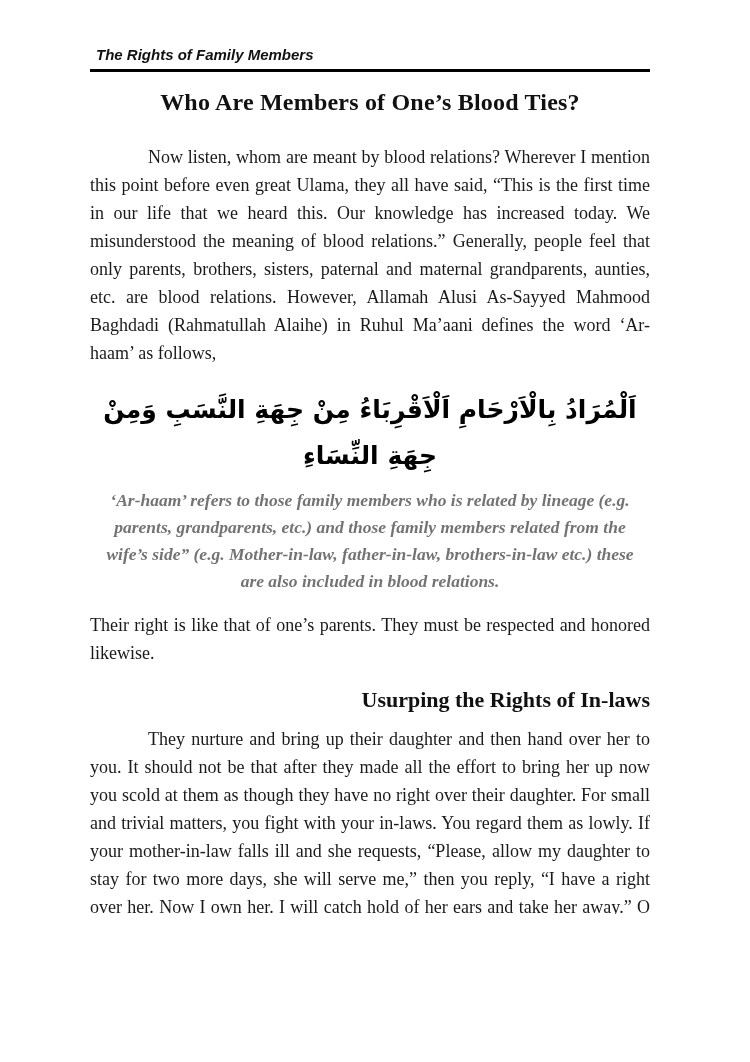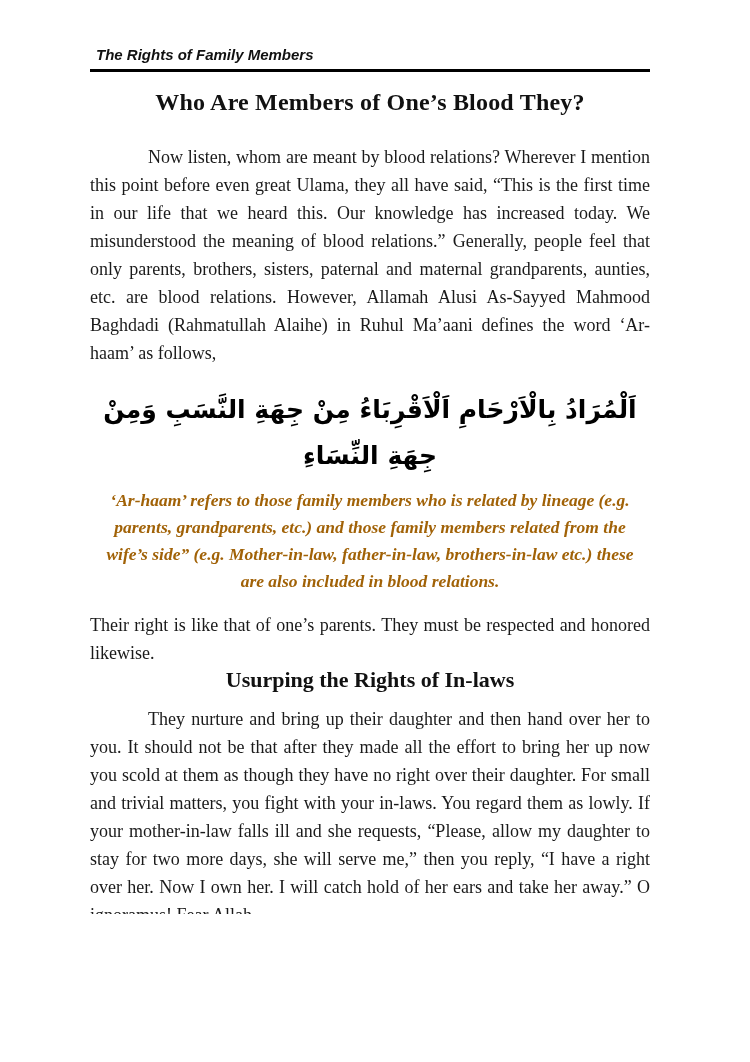--- a/index.html
+++ b/index.html
@@ -37,21 +37,22 @@
     font-size: 24px;
     font-weight: bold;
     text-align: center;
     margin-top: 17px;
     letter-spacing: 0.2px;
     color: #111111;
   }
   .section-title {
     font-size: 22px;
     font-weight: bold;
-    text-align: center;
+    text-align: right;
+    margin-top: 20px;
     color: #111111;
   }
   .body-para {
     font-size: 18px;
     line-height: 28px;
     text-align: justify;
     margin-top: 27px;
     color: #1a1a1a;
   }
   .body-para.indented {
@@ -71,42 +72,42 @@
     color: #000000;
   }
   .quote-block {
     font-size: 17.5px;
     line-height: 27px;
     font-weight: bold;
     font-style: italic;
     text-align: center;
     margin: 8px auto 16px auto;
     max-width: 552px;
-    color: #a16207;
+    color: #737373;
   }
   .page-number {
     position: absolute;
     top: 986px;
     left: 0;
     width: 750px;
     text-align: right;
     font-size: 20px;
     color: #1a1a1a;
   }
 </style>
 </head>
 <body>
 
 <div class="page">
 
   <div class="running-header">The Rights of Family Members</div>
 
   <hr class="header-rule">
 
-  <div class="chapter-title">Who Are Members of One’s Blood They?</div>
+  <div class="chapter-title">Who Are Members of One’s Blood Ties?</div>
 
   <div class="body-para indented">Now listen, whom are meant by blood relations? Wherever I mention this point before even great Ulama, they all have said, “This is the first time in our life that we heard this. Our knowledge has increased today. We misunderstood the meaning of blood relations.” Generally, people feel that only parents, brothers, sisters, paternal and maternal grandparents, aunties, etc. are blood relations. However, Allamah Alusi As-Sayyed Mahmood Baghdadi (Rahmatullah Alaihe) in Ruhul Ma’aani defines the word ‘Ar-haam’ as follows,</div>
 
   <div class="arabic-line">اَلْمُرَادُ بِالْاَرْحَامِ اَلْاَقْرِبَاءُ مِنْ جِهَةِ النَّسَبِ وَمِنْ جِهَةِ النِّسَاءِ</div>
 
   <div class="quote-block">‘Ar-haam’ refers to those family members who is related by lineage (e.g. parents, grandparents, etc.) and those family members related from the wife’s side” (e.g. Mother-in-law, father-in-law, brothers-in-law etc.) these are also included in blood relations.</div>
 
   <div class="body-para tight">Their right is like that of one’s parents. They must be respected and honored likewise.</div>
 
   <div class="section-title">Usurping the Rights of In-laws</div>

